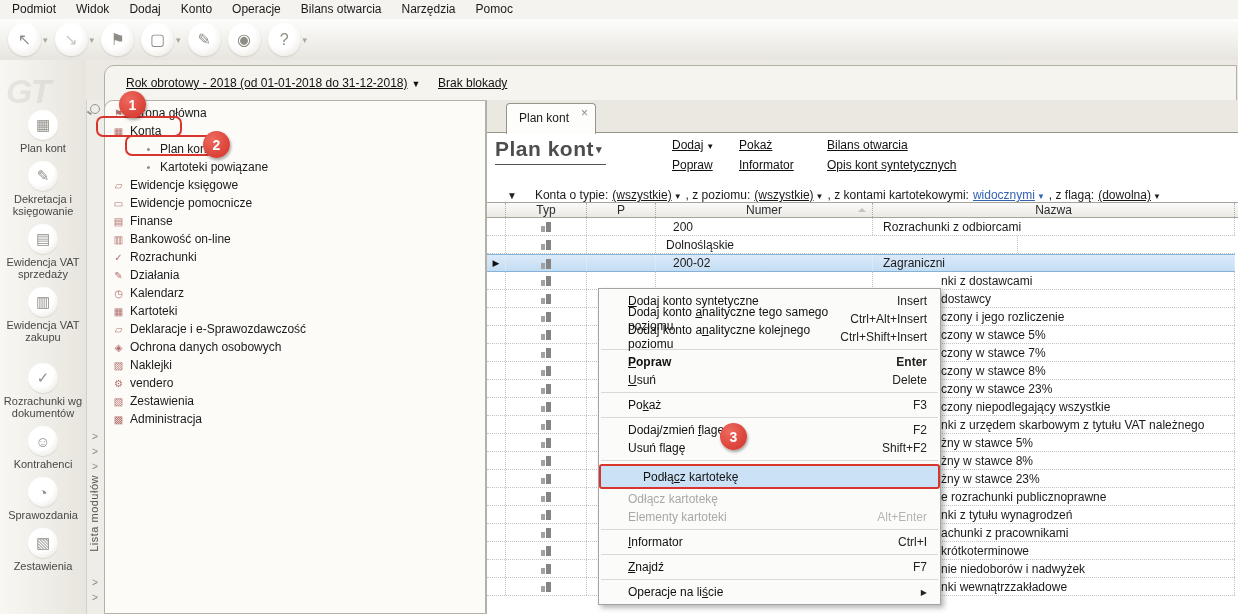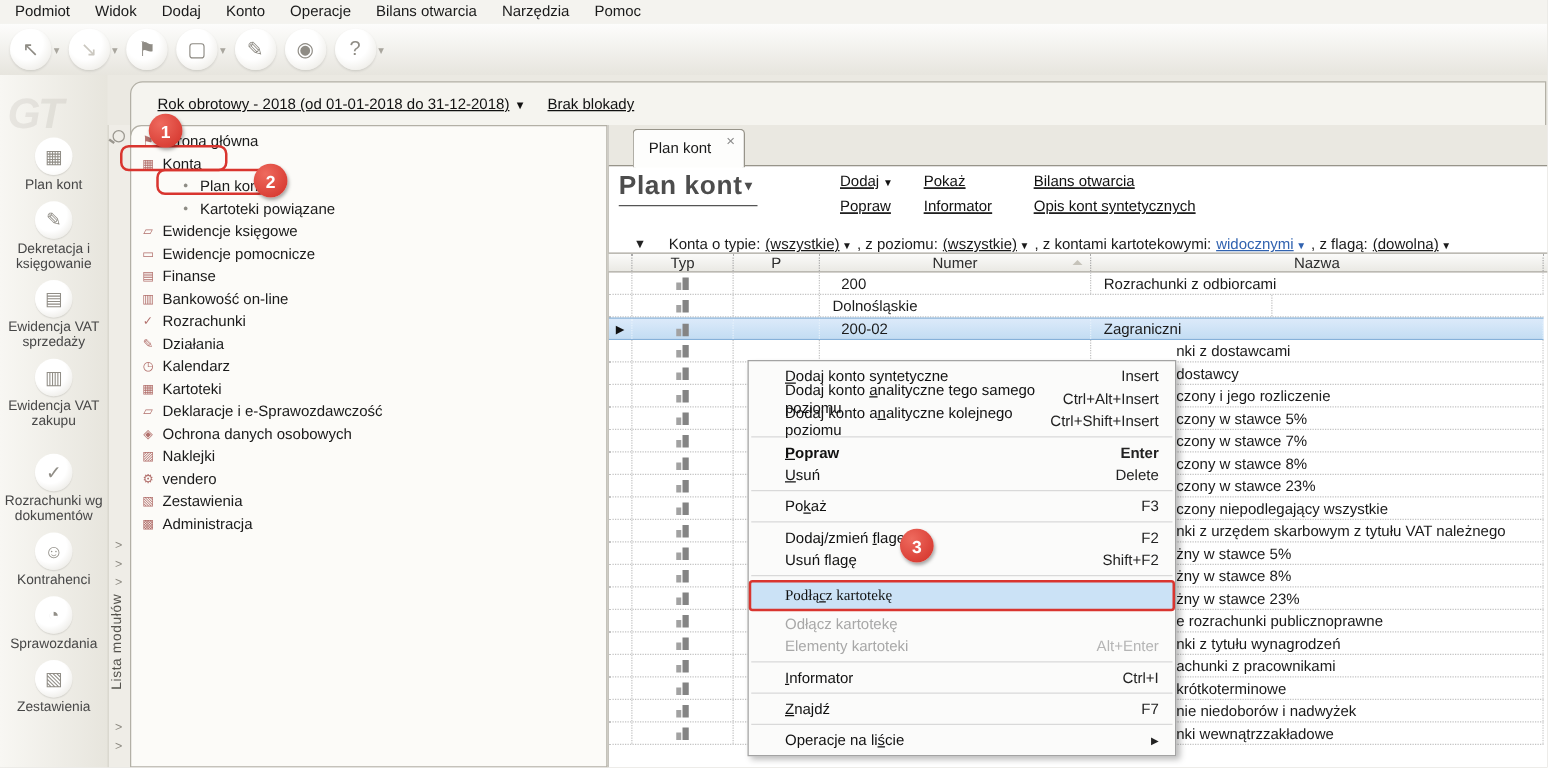--- a/index.html
+++ b/index.html
@@ -47,21 +47,21 @@
   .trow .tlabel{margin-left:4px;}
 
   
   .rightpanel{position:absolute;left:486px;top:100px;width:752px;height:514px;background:#fff;border-left:1px solid #b3b0a6;box-sizing:border-box;}
   .tabstrip{position:absolute;left:0;top:0;width:100%;height:33px;background:#eae8e1;border-bottom:1px solid #97948a;box-sizing:border-box;}
   .tab{position:absolute;left:19px;top:3px;height:30px;background:#fdfdfc;border:1px solid #97948a;border-bottom:none;border-radius:4px 4px 0 0;line-height:28px;padding:0 26px 0 12px;font-size:12px;}
   .tabclose{position:absolute;right:7px;top:3px;font-size:12px;color:#8b8b8b;line-height:12px;cursor:pointer;}
 
   .pagetitle{position:absolute;left:8px;top:37px;font-size:21px;font-weight:bold;color:#4d4d4d;border-bottom:1px solid #555;padding:0 4px 3px 0;letter-spacing:.5px;cursor:pointer;}
   .pagetitle .dcaret{font-size:11px;vertical-align:3px;margin-left:2px;}
-  .linkcol{position:absolute;top:38px;text-decoration:underline;}
+  .linkcol{position:absolute;top:38px;}
   .hlink{display:block;font-size:12px;color:#111;text-decoration:underline;margin-bottom:6px;white-space:nowrap;cursor:pointer;}
   .hlink .dcaret{font-size:8px;margin-left:3px;display:inline-block;}
 
   
   .filterbar{position:absolute;left:20px;top:88px;display:flex;align-items:center;font-size:12px;white-space:nowrap;}
   .funnel{color:#222;font-size:10px;margin-right:18px;cursor:pointer;}
   .fseg{margin-right:4px;}
   .fdrop{text-decoration:underline;cursor:pointer;}
   .fdrop .dcaret{font-size:8px;margin-left:2px;display:inline-block;}
   .fdrop.blue{color:#3163b0;}
@@ -86,21 +86,21 @@
   .drow .c-naz.covered{padding-left:68px;}
 
   
   .ctxmenu{position:absolute;left:598px;top:288px;width:343px;background:#fbfbfa;border:1px solid #a3a3a3;box-shadow:3px 3px 5px rgba(0,0,0,.28);box-sizing:border-box;padding:3px 0;z-index:40;}
   .cmi{height:18px;display:flex;align-items:center;padding:0 13px 0 29px;font-size:12px;color:#111;cursor:pointer;}
   .cmi .clabel{flex:1;}
   .cmi .cshort{color:#222;}
   .cmi.bold{font-weight:bold;}
   .cmi.disabled{color:#a8a8a8;}
   .cmi.disabled .cshort{color:#b5b5b5;}
-  .cmi.highlight{background:#cbe2f6;border:2px solid #d9352f;border-radius:3px;height:21px;padding-left:27px;margin:1px 0;font-family:Liberation Serif, serif;}
+  .cmi.highlight{background:#cbe2f6;border:2px solid #d9352f;border-radius:3px;height:21px;padding-left:42px;margin:1px 0;}
   .cmi .subarrow{font-size:8px;color:#222;}
   .msep{height:1px;background:#d9d9d9;margin:3px 2px;}
   .cmi u{text-underline-offset:1px;}
 
   
   .badge{position:absolute;width:27px;height:27px;border-radius:50%;background:radial-gradient(circle at 35% 30%,#ee6a5e,#d22f27);color:#fff;font-weight:bold;font-size:14px;display:flex;align-items:center;justify-content:center;box-shadow:1px 2px 3px rgba(0,0,0,.35);z-index:60;font-family:"Liberation Sans",sans-serif;}
   .b1{left:119px;top:91px;}
   .b2{left:203px;top:131px;}
   .b3{left:720px;top:423px;}
   .rbox{position:absolute;border:2px solid #d9352f;border-radius:7px;z-index:55;pointer-events:none;box-sizing:border-box;}

